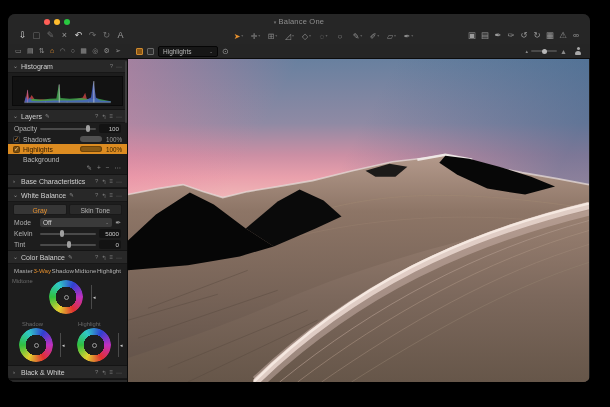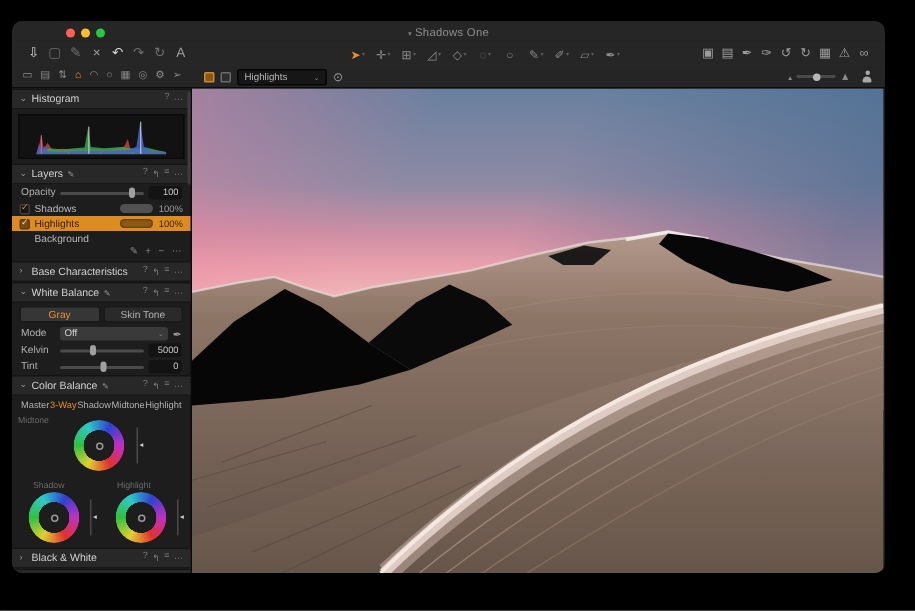--- a/index.html
+++ b/index.html
@@ -98,21 +98,21 @@
 
 <div class="window">
 
   <div class="titlebar">
     <div class="lights">
       <span class="light l-close"></span>
       <span class="light l-min"></span>
       <span class="light l-max"></span>
     </div>
     <div class="title">
-      <span class="caret">▾</span><span>Shadows One</span>
+      <span class="caret">▾</span><span>Balance One</span>
     </div>
   </div>
 
   <div class="toolbar">
     <div class="tb-left">
       <span class="icon bright">⇩</span>
       <span class="icon dim">▢</span>
       <span class="icon dim">✎</span>
       <span class="icon">×</span>
       <span class="icon bright">↶</span>

